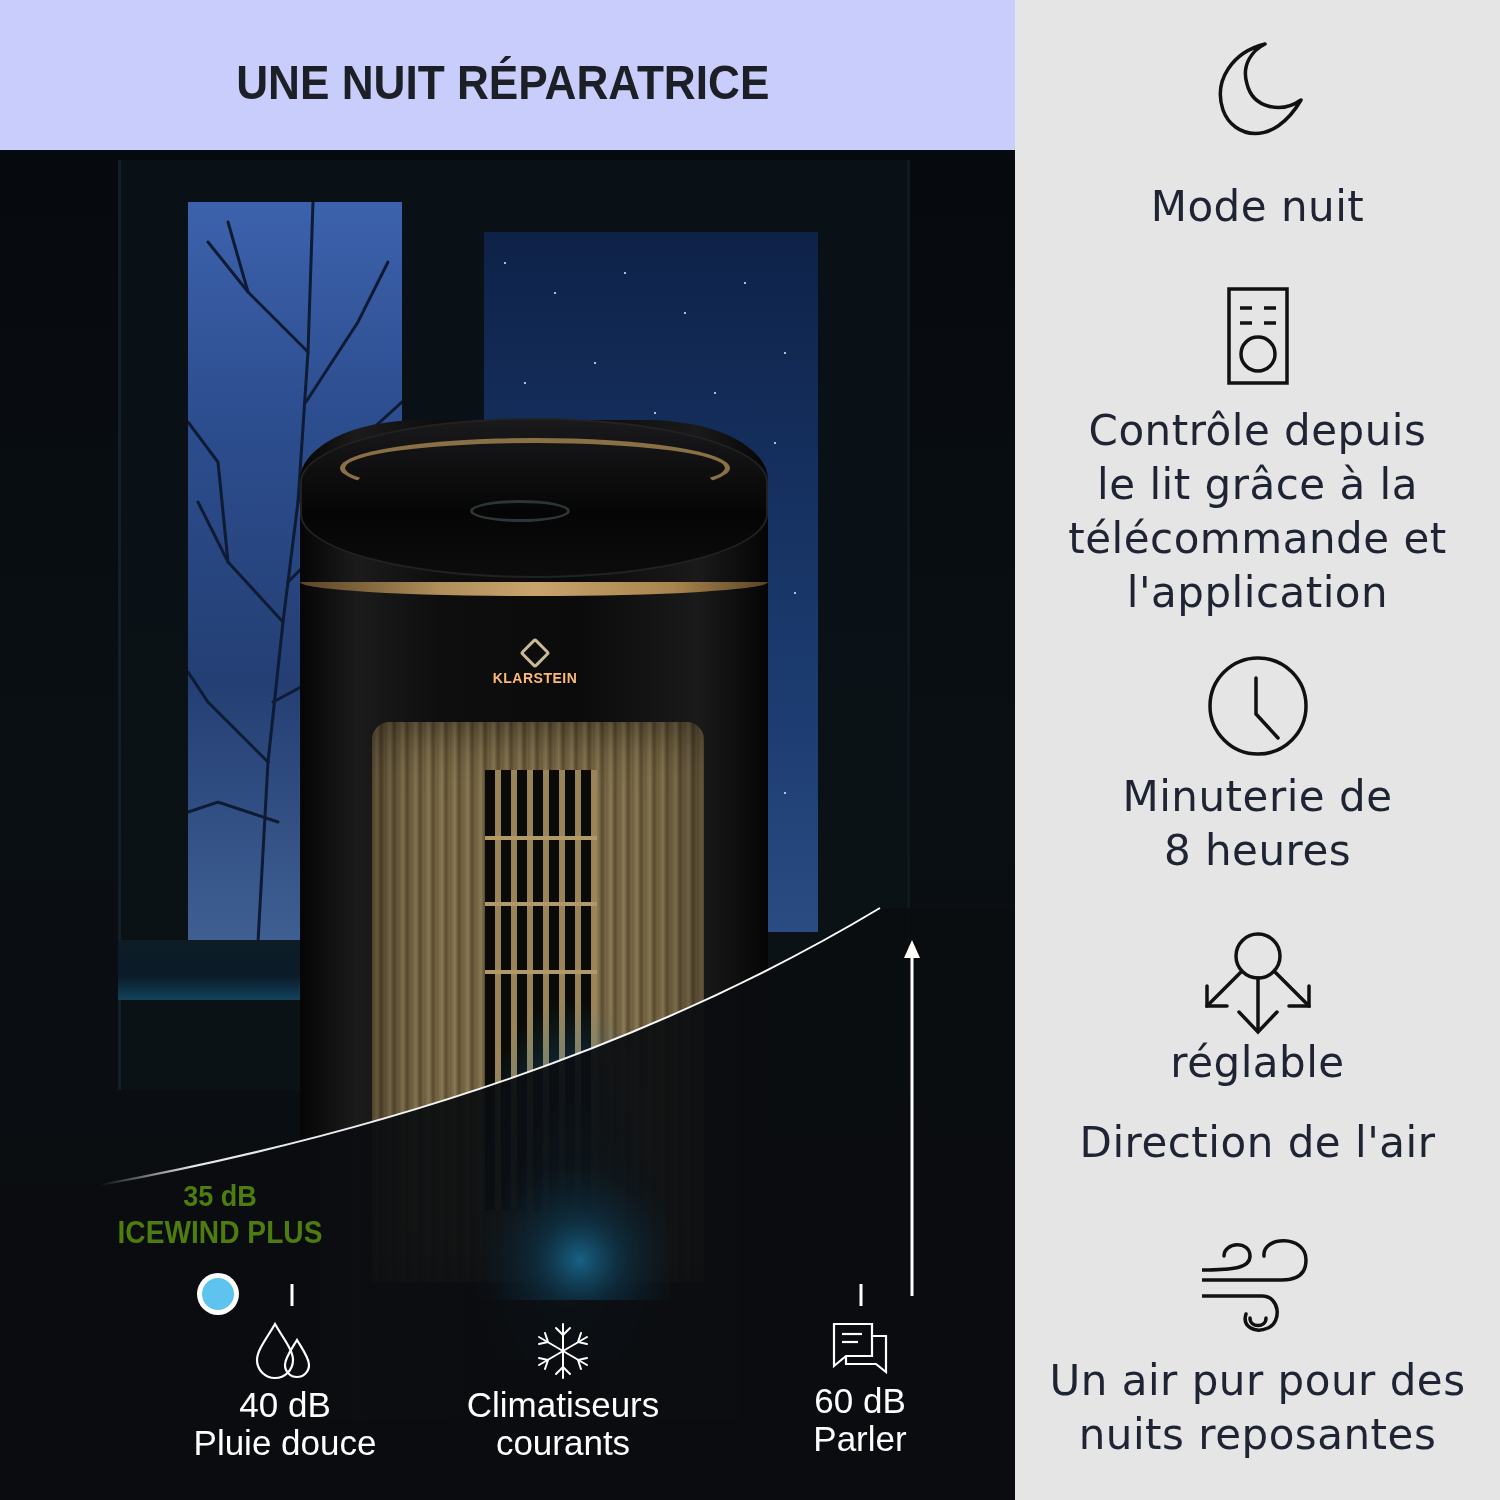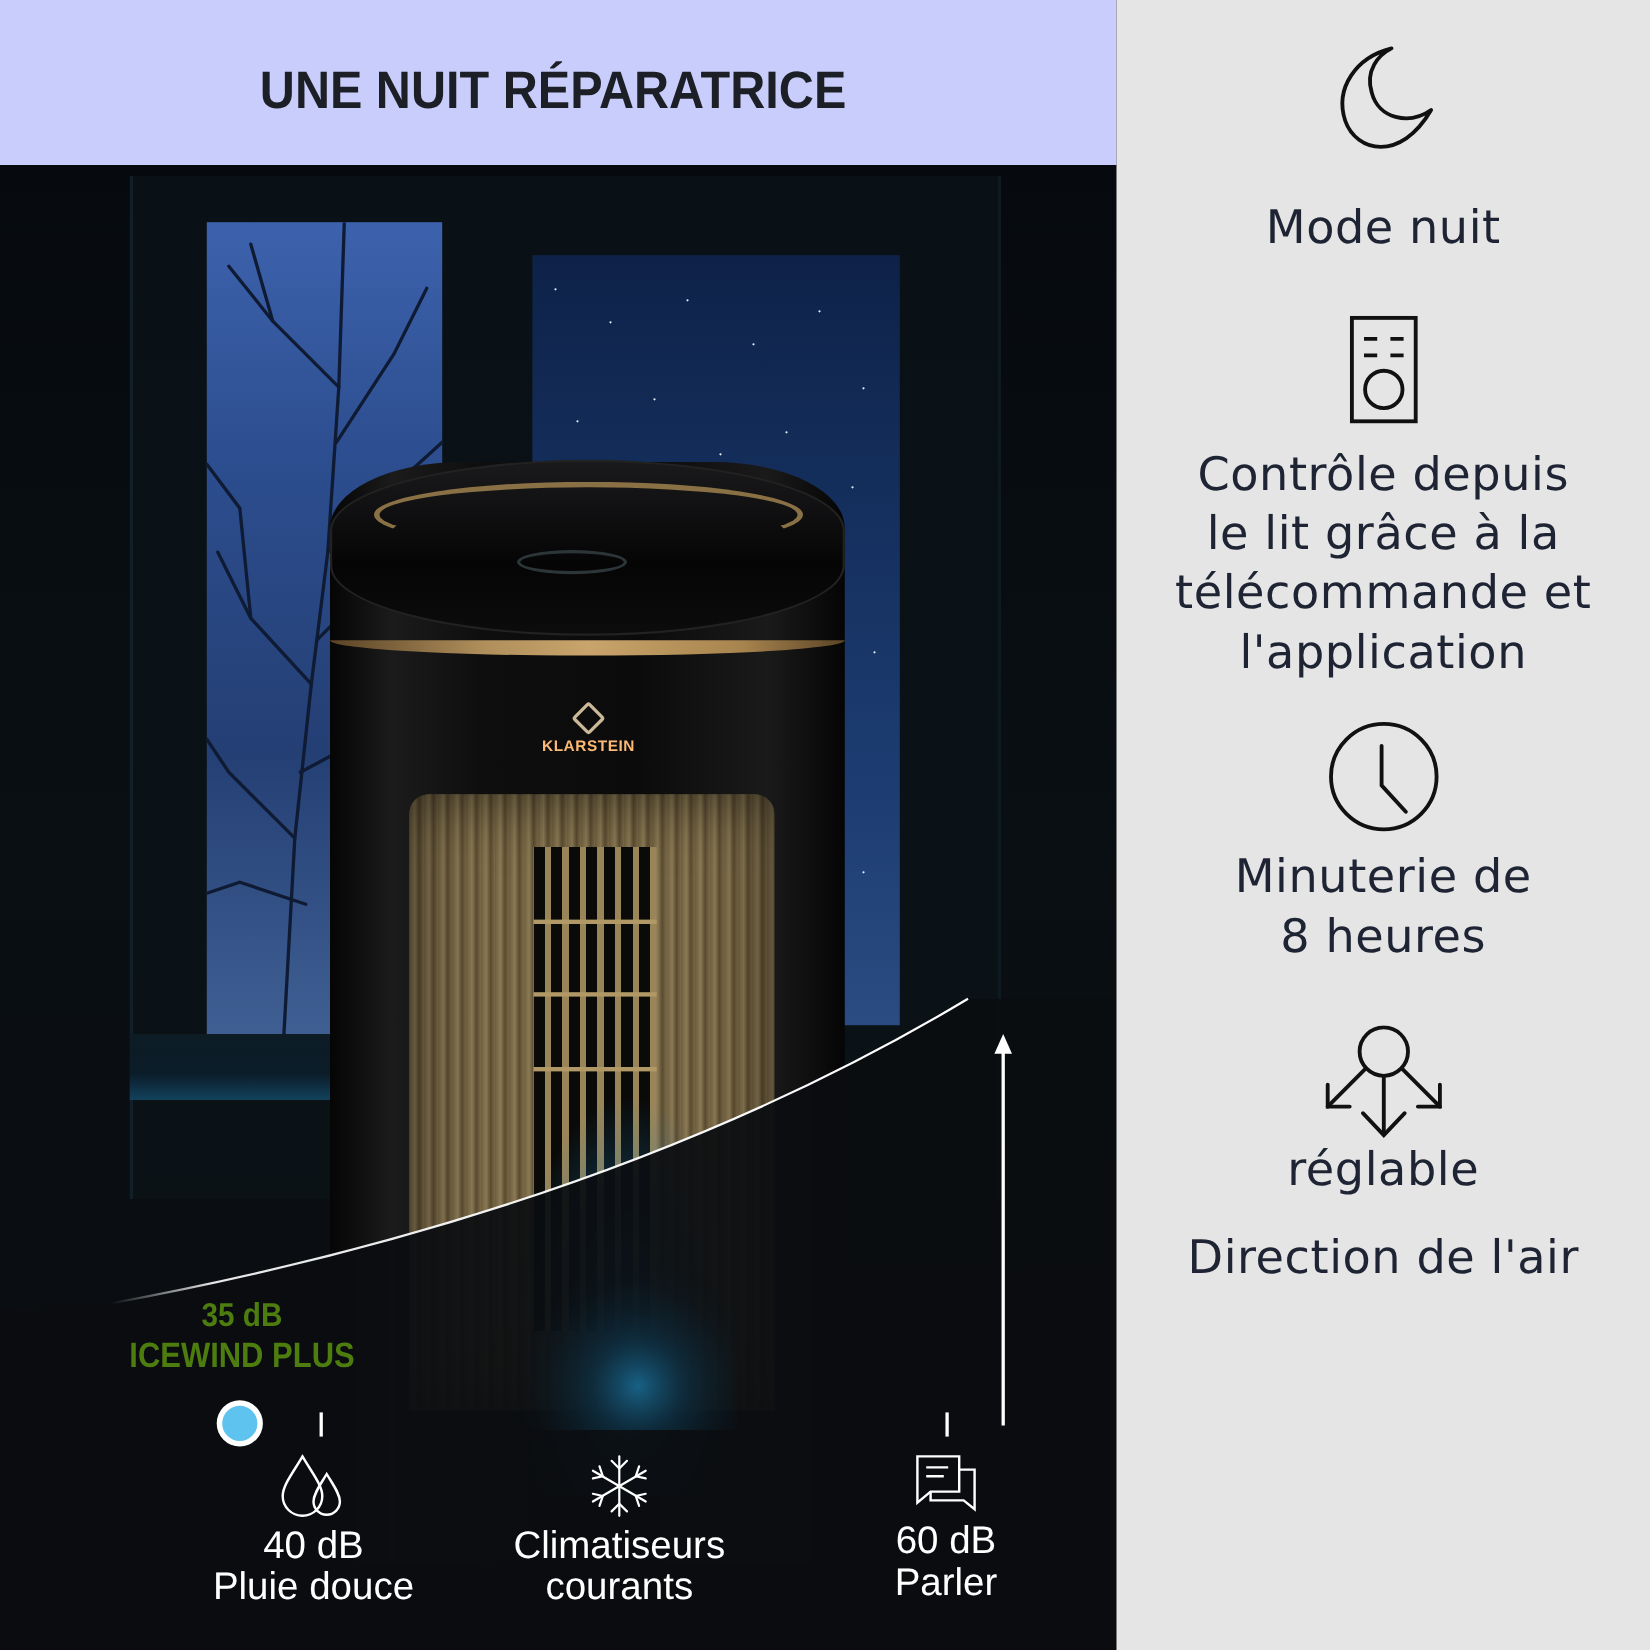--- a/index.html
+++ b/index.html
@@ -318,13 +318,25 @@
         <line x1="74" y1="40" x2="108" y2="74"></line>
           <polyline points="108,54 108,74 88,74"></polyline>
         <line x1="57" y1="46" x2="57" y2="98"></line>
           <polyline points="38,80 57,100 76,80"></polyline>
       </g>
     </svg>
     <div class="text">réglable</div>
     <div class="text" style="margin-top:26px">Direction de l'air</div>
   </div>
 
+  <div class="feature" style="top:1236px">
+    <svg width="112" height="100" viewBox="0 0 112 100">
+      <g stroke="#111" stroke-width="3.5" fill="none" stroke-linecap="round">
+        <path d="M22 20 C22 6 48 4 48 20 C48 32 32 34 0 34"></path>
+        <path d="M62 20 C60 0 104 -2 104 24 C104 40 92 44 80 44 L0 44"></path>
+        <path d="M0 60 L60 60 C78 60 80 86 66 92 C52 98 40 90 44 78"></path>
+        <path d="M48 82 C48 92 64 92 64 82"></path>
+      </g>
+    </svg>
+    <div class="text" style="margin-top:18px">Un air pur pour des</div>
+    <div class="text">nuits reposantes</div>
+  </div>
 </div>
 
 </body></html>

